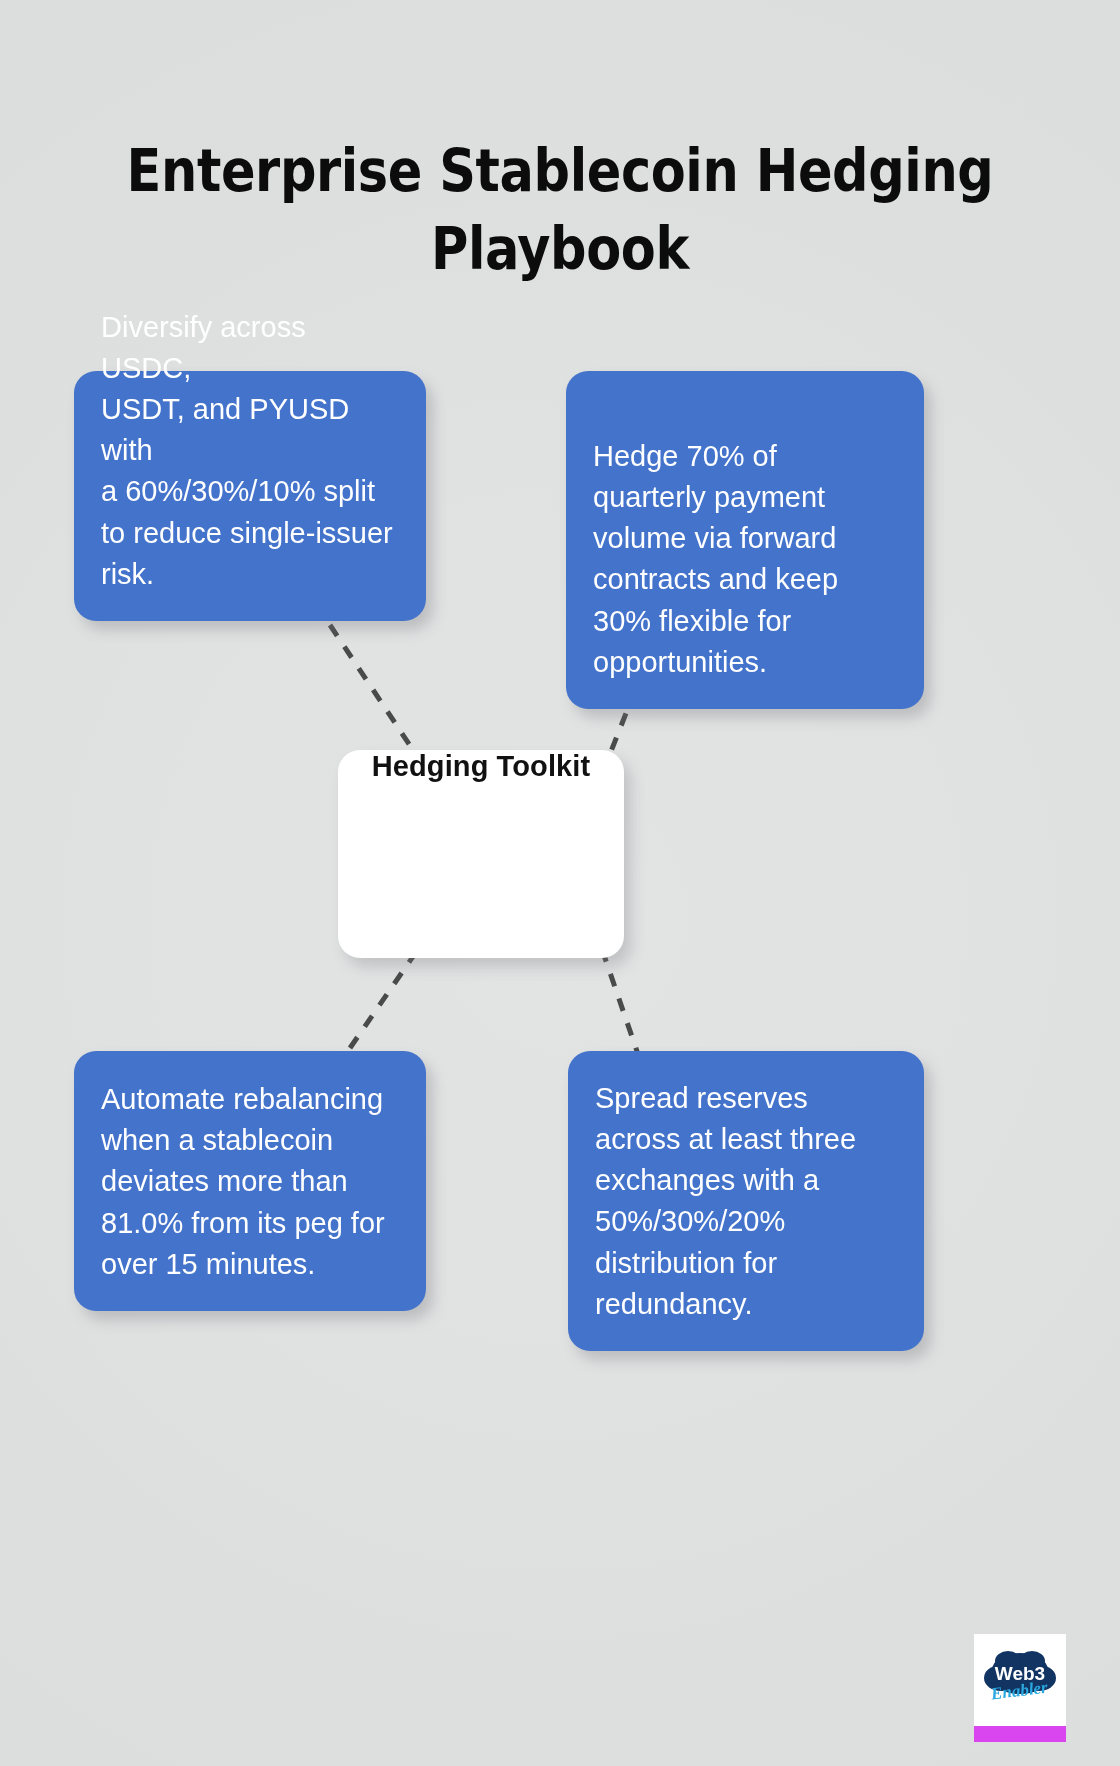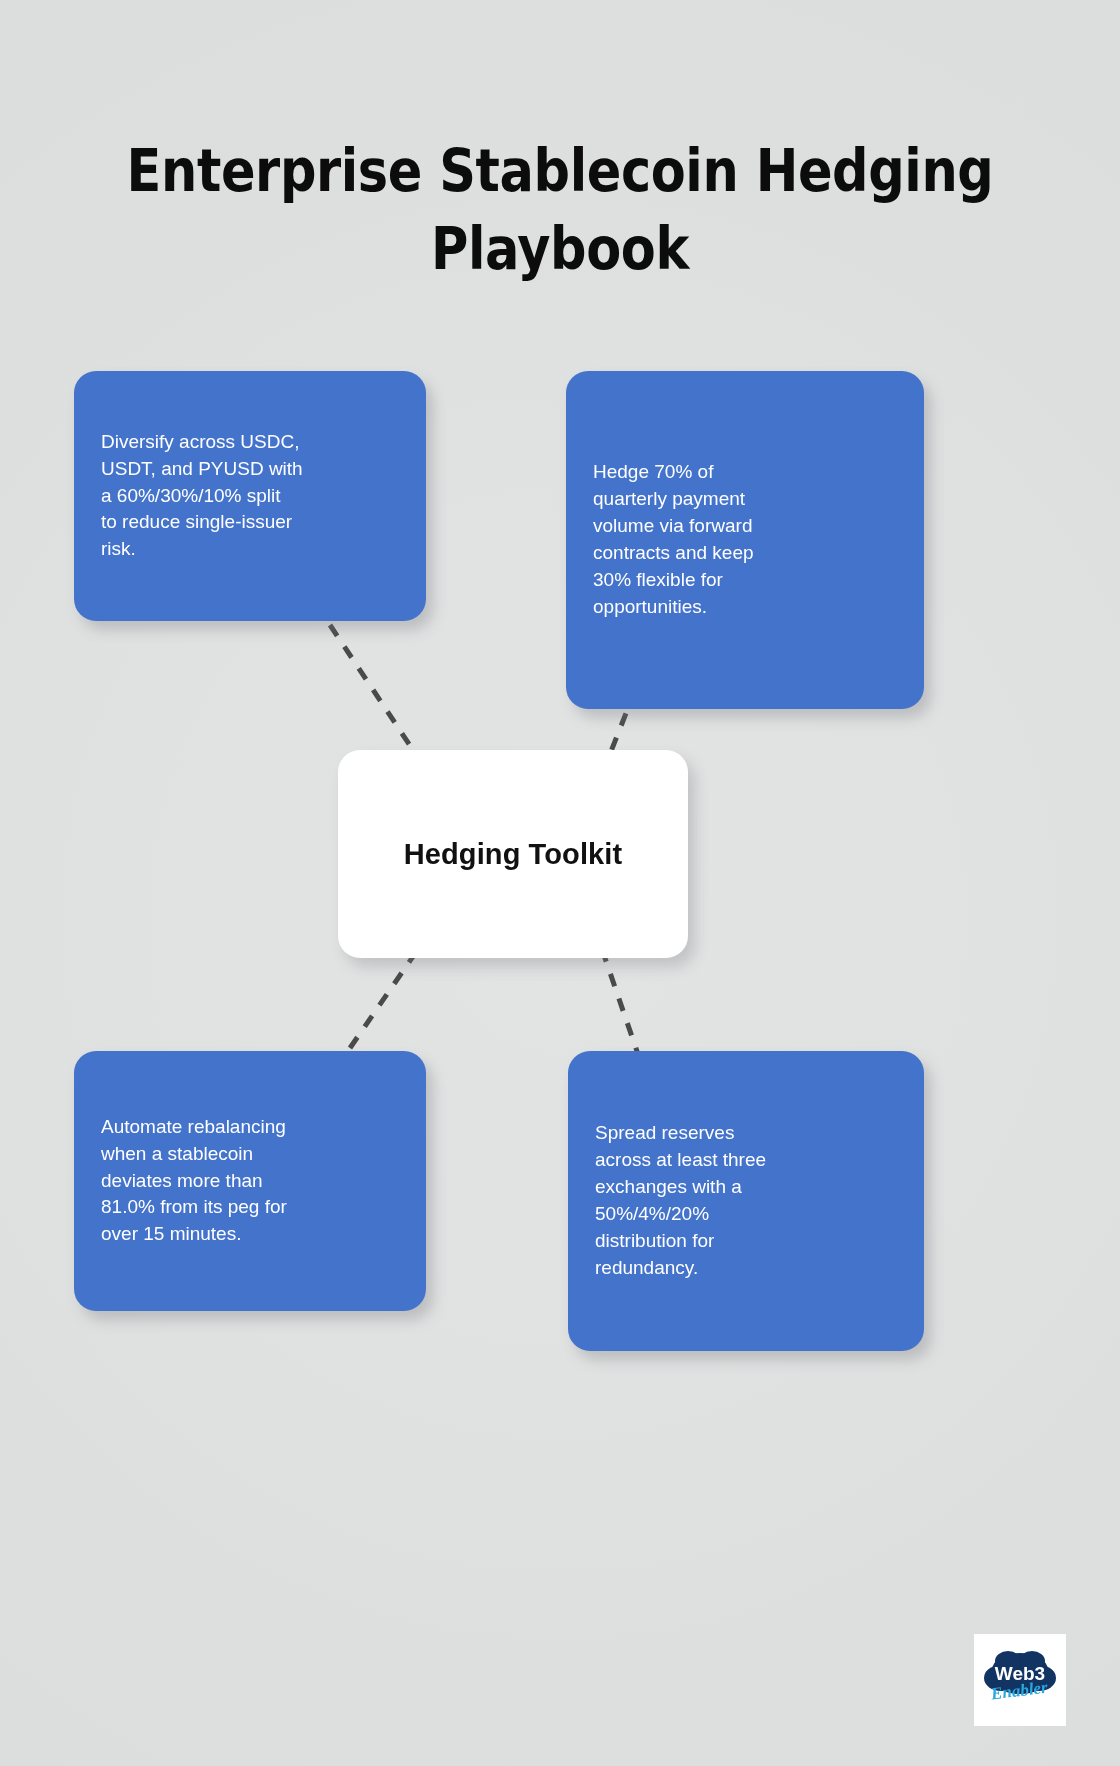--- a/index.html
+++ b/index.html
@@ -49,67 +49,66 @@
     pointer-events: none;
   }
 
   
   .card {
     position: absolute;
     box-sizing: border-box;
     border-radius: 22px;
     background: #4373cb;
     color: #ffffff;
-    font-size: 19px;
+    font-size: 29px;
     line-height: 1.42;
     padding: 26px 28px 26px 27px;
     box-shadow: 7px 9px 13px rgba(120,124,128,0.34);
     white-space: pre-line;
     display: flex;
-    align-items: center;
+    align-items: flex-end;
   }
   .card .card-text {
     display: block;
     width: 100%;
   }
 
   #card-tl { left: 74px;  top: 371px;  width: 352px; height: 250px; }
   #card-tr { left: 566px; top: 371px;  width: 358px; height: 338px; }
   #card-bl { left: 74px;  top: 1051px; width: 352px; height: 260px; }
   #card-br { left: 568px; top: 1051px; width: 356px; height: 300px; }
 
   
   #center-node {
     position: absolute;
     left: 338px;
     top: 750px;
-    width: 350px;
+    width: 286px;
     height: 208px;
     border-radius: 22px;
     background: #ffffff;
     box-shadow: 7px 9px 14px rgba(120,124,128,0.30);
     display: flex;
-    align-items: center;
     justify-content: center;
   }
   #center-node .center-label {
     font-size: 29px;
     font-weight: bold;
     color: #111111;
     letter-spacing: 0.1px;
   }
 
   
   #logo {
     position: absolute;
     left: 974px;
     top: 1634px;
     width: 92px;
-    height: 92px;
-    background: #5eead4;
+    height: 108px;
+    background: #d946ef;
     display: block;
   }
   #logo svg { display: block; }
 </style>
 </head>
 <body>
 
 <div id="infographic">
 
   <h1 class="title">Enterprise Stablecoin Hedging
@@ -146,21 +145,21 @@
 when a stablecoin
 deviates more than
 81.0% from its peg for
 over 15 minutes.</span>
   </div>
 
   <div class="card" id="card-br">
     <span class="card-text">Spread reserves
 across at least three
 exchanges with a
-50%/4%/20%
+50%/30%/20%
 distribution for
 redundancy.</span>
   </div>
 
   <div id="center-node">
     <span class="center-label">Hedging Toolkit</span>
   </div>
 
   <div id="logo">
     <svg viewBox="0 0 92 92" width="92" height="92">

